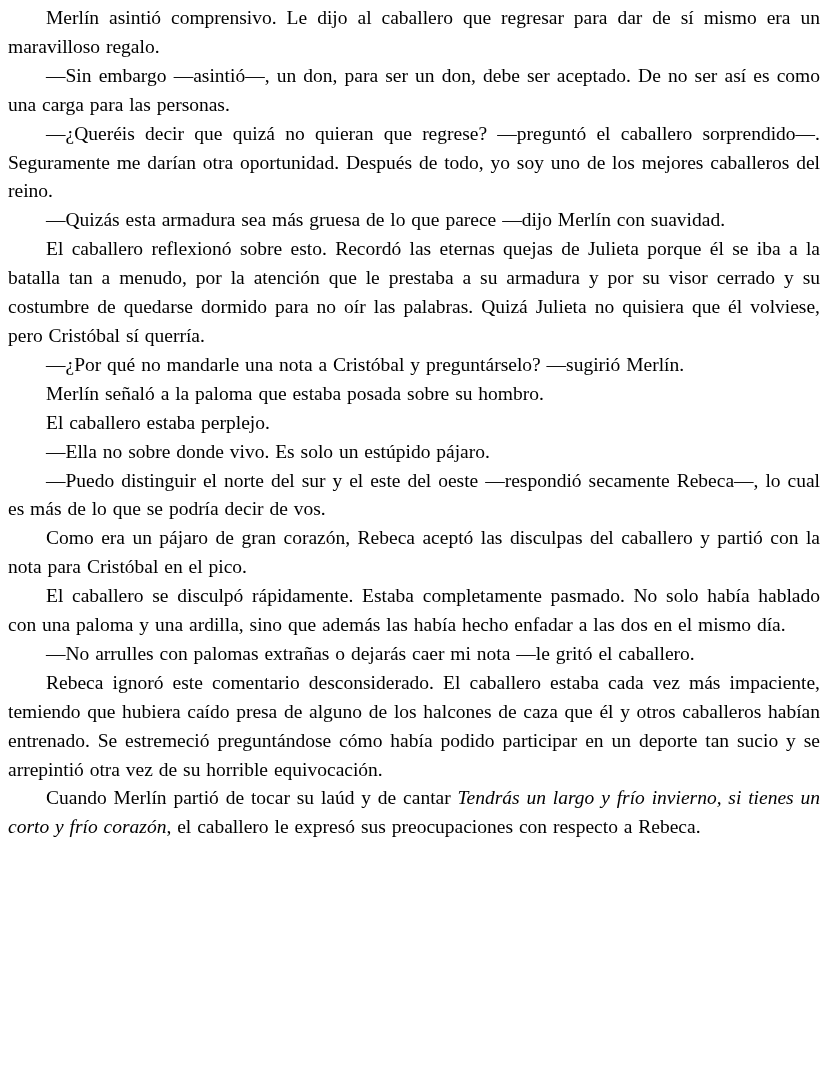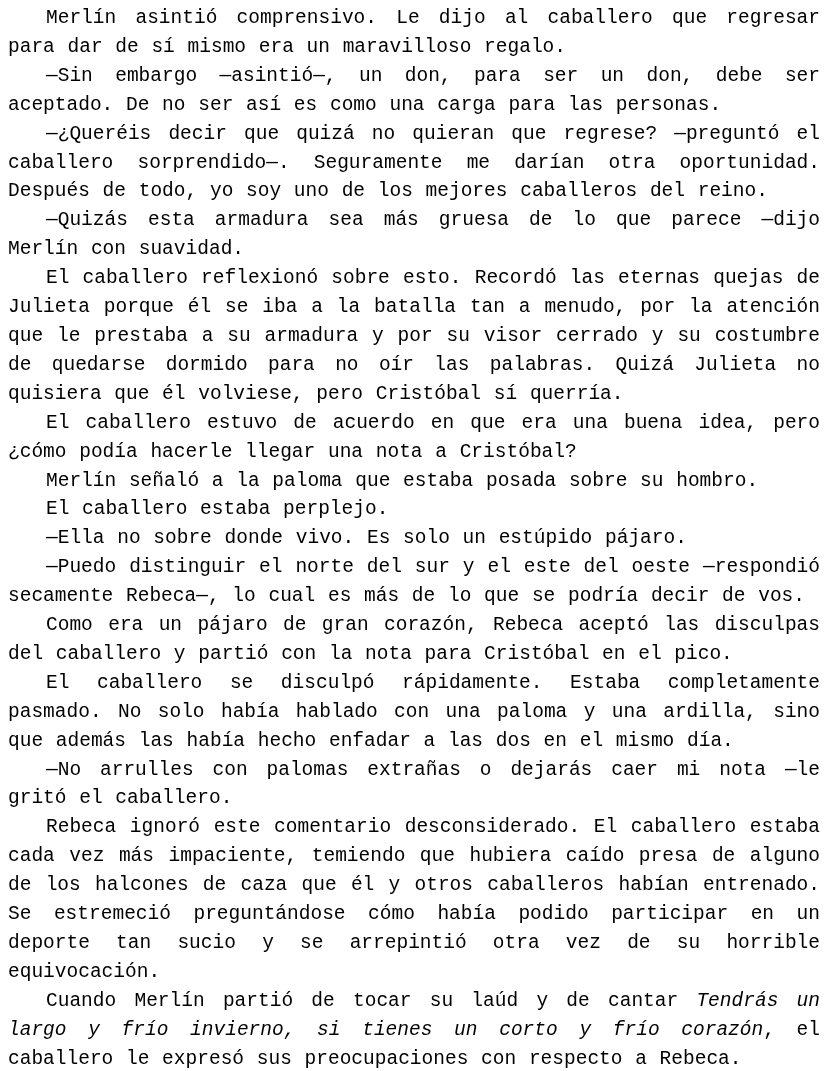--- a/index.html
+++ b/index.html
@@ -12,21 +12,21 @@
     height: 1071px;
     overflow: hidden;
   }
   .page {
     box-sizing: border-box;
     width: 828px;
     height: 1071px;
     padding: 4px 8px 0 8px;
     background: #ffffff;
     color: #000000;
-    font-family: Liberation Mono, monospace;
+    font-family: Liberation Serif, serif;
   }
   .page-text p.para {
     margin: 0;
     font-size: 19.5px;
     line-height: 28.9px;
     text-align: justify;
     text-indent: 38px;
     word-spacing: 1px;
   }
   .page-text .italic {
@@ -36,21 +36,21 @@
 </head>
 <body>
 
 <div class="page">
   <div class="page-text">
       <p class="para"><span>Merlín asintió comprensivo. Le dijo al caballero que regresar para dar de sí mismo era un maravilloso regalo.</span></p>
       <p class="para"><span>—Sin embargo —asintió—, un don, para ser un don, debe ser aceptado. De no ser así es como una carga para las personas.</span></p>
       <p class="para"><span>—¿Queréis decir que quizá no quieran que regrese? —preguntó el caballero sorprendido—. Seguramente me darían otra oportunidad. Después de todo, yo soy uno de los mejores caballeros del reino.</span></p>
       <p class="para"><span>—Quizás esta armadura sea más gruesa de lo que parece —dijo Merlín con suavidad.</span></p>
       <p class="para"><span>El caballero reflexionó sobre esto. Recordó las eternas quejas de Julieta porque él se iba a la batalla tan a menudo, por la atención que le prestaba a su armadura y por su visor cerrado y su costumbre de quedarse dormido para no oír las palabras. Quizá Julieta no quisiera que él volviese, pero Cristóbal sí querría.</span></p>
-      <p class="para"><span>El caballero estuvo de acuerdo en que era una buena idea, pero ¿cómo podía hacerle llegar una nota a Cristóbal?</span></p>
+      <p class="para"><span>—¿Por qué no mandarle una nota a Cristóbal y preguntárselo? —sugirió Merlín.</span></p>
       <p class="para"><span>Merlín señaló a la paloma que estaba posada sobre su hombro.</span></p>
       <p class="para"><span>El caballero estaba perplejo.</span></p>
       <p class="para"><span>—Ella no sobre donde vivo. Es solo un estúpido pájaro.</span></p>
       <p class="para"><span>—Puedo distinguir el norte del sur y el este del oeste —respondió secamente Rebeca—, lo cual es más de lo que se podría decir de vos.</span></p>
       <p class="para"><span>Como era un pájaro de gran corazón, Rebeca aceptó las disculpas del caballero y partió con la nota para Cristóbal en el pico.</span></p>
       <p class="para"><span>El caballero se disculpó rápidamente. Estaba completamente pasmado. No solo había hablado con una paloma y una ardilla, sino que además las había hecho enfadar a las dos en el mismo día.</span></p>
       <p class="para"><span>—No arrulles con palomas extrañas o dejarás caer mi nota —le gritó el caballero.</span></p>
       <p class="para"><span>Rebeca ignoró este comentario desconsiderado. El caballero estaba cada vez más impaciente, temiendo que hubiera caído presa de alguno de los halcones de caza que él y otros caballeros habían entrenado. Se estremeció preguntándose cómo había podido participar en un deporte tan sucio y se arrepintió otra vez de su horrible equivocación.</span></p>
       <p class="para"><span>Cuando Merlín partió de tocar su laúd y de cantar </span><span class="italic">Tendrás un largo y frío invierno, si tienes un corto y frío corazón</span><span>, el caballero le expresó sus preocupaciones con respecto a Rebeca.</span></p>
     </div>

